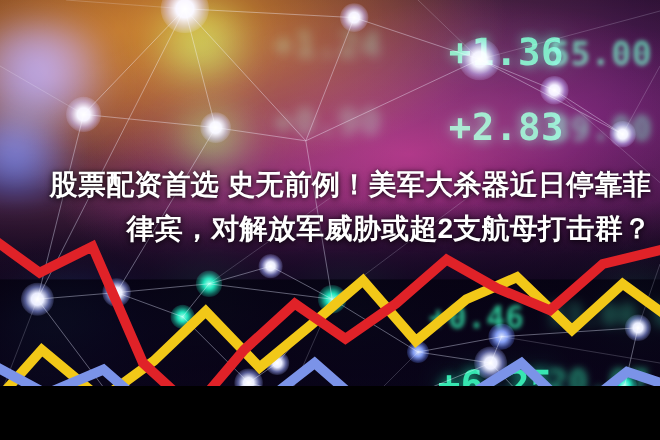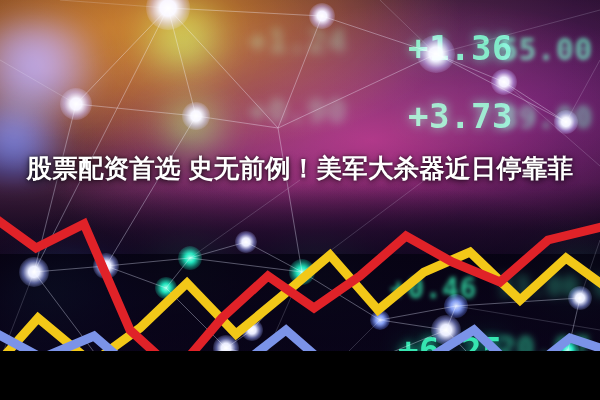--- a/index.html
+++ b/index.html
@@ -65,21 +65,21 @@
   .tick.softer{color:#27cf93;filter:blur(3.4px);opacity:.74;}
   .tick.ghost{color:#36d8a0;filter:blur(5px);opacity:.5;}
 
   
   #chart{mix-blend-mode:normal;}
   #chart polyline{fill:none;stroke-linejoin:miter;stroke-linecap:butt;}
 
   
   #headline{
     position:absolute;left:0;right:0;top:148px;
-    text-align:center;color:#ffffff;font-weight:700;
+    text-align:right;color:#ffffff;font-weight:700;
     font-size:25.5px;line-height:40px;letter-spacing:.2px;
     text-shadow:0 2px 7px rgba(0,0,0,.78),0 0 3px rgba(0,0,0,.6);
     padding:0 8px;box-sizing:border-box;
   }
   #headline .l1{display:block;}
   #headline .l2{display:block;}
 </style>
 </head>
 <body>
 
@@ -190,36 +190,37 @@
       <div class="node blue" style="left: 456px; top: 306px; width: 24px; height: 24px;"></div>
       <div class="node white" style="left: 486px; top: 372px; width: 26px; height: 26px;"></div>
       <div class="node white" style="left: 580px; top: 298px; width: 24px; height: 24px;"></div>
       <div class="node teal" style="left: 568px; top: 350px; width: 22px; height: 22px;"></div>
       <div class="node blue" style="left: 124px; top: 392px; width: 22px; height: 22px;"></div>
       <div class="node white" style="left: 412px; top: 392px; width: 20px; height: 20px;"></div>
     </div>
 
   <div class="layer" id="ticker-layer">
       <div class="tick sharp" style="left: 408px; top: 28px; font-size: 34px;">+1.36</div>
-      <div class="tick sharp" style="left: 408px; top: 96px; font-size: 34px;">+3.73</div>
+      <div class="tick sharp" style="left: 408px; top: 96px; font-size: 34px;">+2.83</div>
       <div class="tick sharp" style="left: 398px; top: 330px; font-size: 34px;">+6.25</div>
       <div class="tick soft" style="left: 390px; top: 272px; font-size: 28px;">+0.46</div>
       <div class="tick soft" style="left: 500px; top: 32px; font-size: 30px;">55.00 U</div>
       <div class="tick softer" style="left: 500px; top: 100px; font-size: 30px;">39.00 U</div>
       <div class="tick softer" style="left: 498px; top: 330px; font-size: 30px;">20.07 U</div>
       <div class="tick ghost" style="left: 498px; top: 272px; font-size: 26px;">53.00 U</div>
       <div class="tick ghost" style="left: 248px; top: 22px; font-size: 32px;">+1.24</div>
       <div class="tick ghost" style="left: 248px; top: 92px; font-size: 32px;">+0.90</div>
     </div>
 
   <svg class="layer" id="chart" viewBox="0 0 600 400" preserveAspectRatio="none">
     <g id="chart-series">
         <polyline points="-10,372 38,318 92,363 140,328 187,283 236,334 282,296 330,255 378,310 424,272 470,252 520,300 566,258 610,290" stroke="#f2c818" stroke-width="9" fill="none"></polyline>
         <polyline points="-8,216 36,248 84,224 130,330 176,372 222,318 268,276 314,308 360,276 406,236 452,262 500,282 548,240 606,226" stroke="#e02228" stroke-width="9" fill="none"></polyline>
         <polyline points="-10,330 42,358 94,336 146,381 194,414 240,366 286,330 334,372 380,412 426,360 474,330 522,376 570,338 612,352" stroke="#7b93e8" stroke-width="9" fill="none"></polyline>
       </g>
   </svg>
 
   <div id="headline">
     <span class="l1">股票配资首选 史无前例！美军大杀器近日停靠菲</span>
+    <span class="l2">律宾，对解放军威胁或超2支航母打击群？</span>
   </div>
 
 </div>
 
 </body></html>

